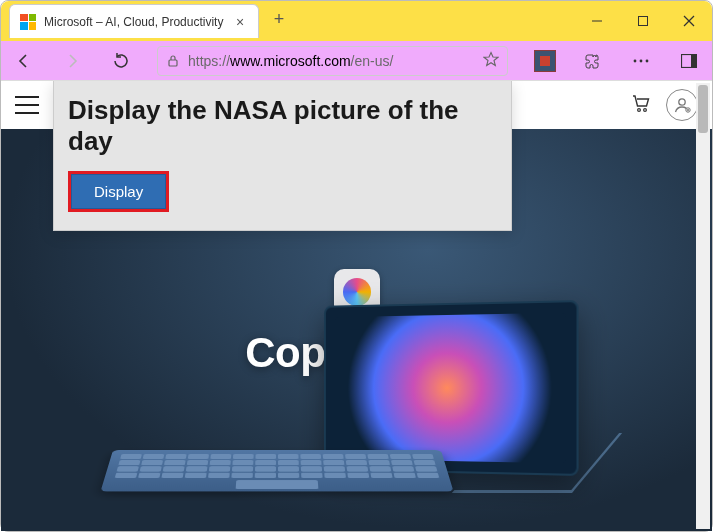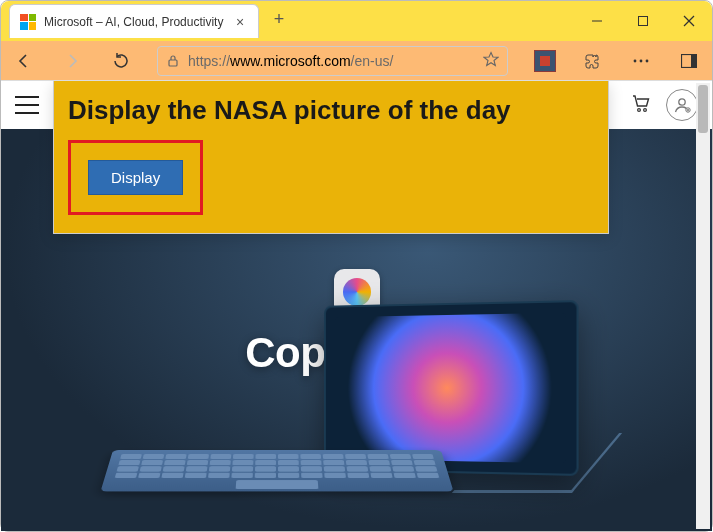--- a/index.html
+++ b/index.html
@@ -12,21 +12,21 @@
   .favicon { width: 16px; height: 16px; display: grid; grid-template-columns: 1fr 1fr; grid-template-rows: 1fr 1fr; gap: 1px; }
   .favicon span:nth-child(1){background:#f25022;} .favicon span:nth-child(2){background:#7fba00;}
   .favicon span:nth-child(3){background:#00a4ef;} .favicon span:nth-child(4){background:#ffb900;}
   .tab-title { flex: 1; white-space: nowrap; overflow: hidden; text-overflow: ellipsis; }
   .tab-close { width: 16px; height: 16px; display:flex; align-items:center; justify-content:center; color:#555; font-size:14px; }
   .new-tab { width: 28px; height: 28px; margin: 0 6px 3px 6px; display:flex; align-items:center; justify-content:center; color:#555; font-size:18px; }
   .win-controls { margin-left: auto; display: flex; height: 40px; }
   .win-btn { width: 46px; display:flex; align-items:center; justify-content:center; color:#333; }
   .win-btn svg { width:12px; height:12px; }
   
-  .toolbar { height: 40px; background: #fdba74; border-bottom: 1px solid #ddd; display:flex; align-items:center; padding: 0 6px; gap: 14px; }
+  .toolbar { height: 40px; background: #f0abfc; border-bottom: 1px solid #ddd; display:flex; align-items:center; padding: 0 6px; gap: 14px; }
   .tb-btn { width: 34px; height: 32px; display:flex; align-items:center; justify-content:center; color:#555; border-radius:4px; }
   .url-bar { flex:1; height: 30px; border:1px solid #ccc; border-radius:4px; display:flex; align-items:center; padding:0 8px; gap:8px; font-size:14px; color:#333; margin: 0 6px; }
   .url-text .https { color:#6a6a6a; }
   .url-text .host { color:#000; }
   .url-text .path { color:#6a6a6a; }
   .url-star { margin-left:auto; color:#666; }
   .ext-badge { width:22px; height:22px; background:#3b5370; border:1px solid #8a3a3a; display:flex; align-items:center; justify-content:center; }
   .ext-badge-inner { width:10px; height:10px; background:#c9412f; }
   
   
@@ -47,24 +47,24 @@
   .device { position:absolute; bottom:18px; left:50%; transform:translateX(-50%); width:520px; height:200px; }
   .screen { position:absolute; right:40px; bottom:40px; width:260px; height:170px; background:#0c2238; border-radius:8px; border:2px solid #1a3a52; transform:perspective(800px) rotateY(-12deg); box-shadow:0 10px 30px rgba(0,0,0,0.4); overflow:hidden; }
   .wallpaper { position:absolute; inset:10px; border-radius:4px; background: radial-gradient(circle at 50% 50%, #ff8a5c 0%, #c94fb7 25%, #4a6cf7 55%, #0c2238 75%); filter:blur(0.5px); }
   .kickstand { position:absolute; right:20px; bottom:20px; width:120px; height:60px; border-right:3px solid #4a6a8a; border-bottom:3px solid #4a6a8a; transform:skewX(-40deg); }
   .keyboard { position:absolute; left:10px; bottom:4px; width:340px; height:78px; background:linear-gradient(#5176a3,#3c5e88); border-radius:6px; transform:perspective(900px) rotateX(58deg); box-shadow:0 6px 14px rgba(0,0,0,0.35); }
   .keys { position:absolute; inset:8px 10px 24px 10px; display:grid; grid-template-columns:repeat(14,1fr); grid-template-rows:repeat(4,1fr); gap:2px; }
   .keys span { background:#6a8cb5; border-radius:2px; }
   .trackpad { position:absolute; bottom:4px; left:50%; transform:translateX(-50%); width:80px; height:16px; background:#6a8cb5; border-radius:2px; }
   
   
-  .popup { position:absolute; top:0; left:52px; width:556px; background:#eab308; border:1px solid #ccc; border-top:none; box-shadow:0 4px 14px rgba(0,0,0,0.15); padding:14px 14px 18px 14px; z-index:5; }
+  .popup { position:absolute; top:0; left:52px; width:459px; background:#e5e5e5; border:1px solid #ccc; border-top:none; box-shadow:0 4px 14px rgba(0,0,0,0.15); padding:14px 14px 18px 14px; z-index:5; }
   .popup h1 { font-size:26px; font-weight:700; color:#1a1a1a; margin-bottom:14px; }
   .popup .sub { font-size:16px; font-weight:700; color:#1a1a1a; margin-bottom:16px; }
-  .display-btn-wrap { display:inline-block; border:3px solid #e11b22; padding:17px; }
+  .display-btn-wrap { display:inline-block; border:3px solid #e11b22; padding:0; }
   .display-btn { background:#2f6db3; color:#fff; border:1px solid #245a99; padding:8px 22px; font-size:15px; cursor:pointer; }
   
   
   .vscroll { position:absolute; right:2px; top:2px; bottom:2px; width:14px; background:#f0f0f0; }
   .vthumb { position:absolute; top:2px; left:2px; right:2px; height:48px; background:#b9b9b9; border-radius:3px; }
 </style>
 </head>
 <body>
 
 <div class="browser">

